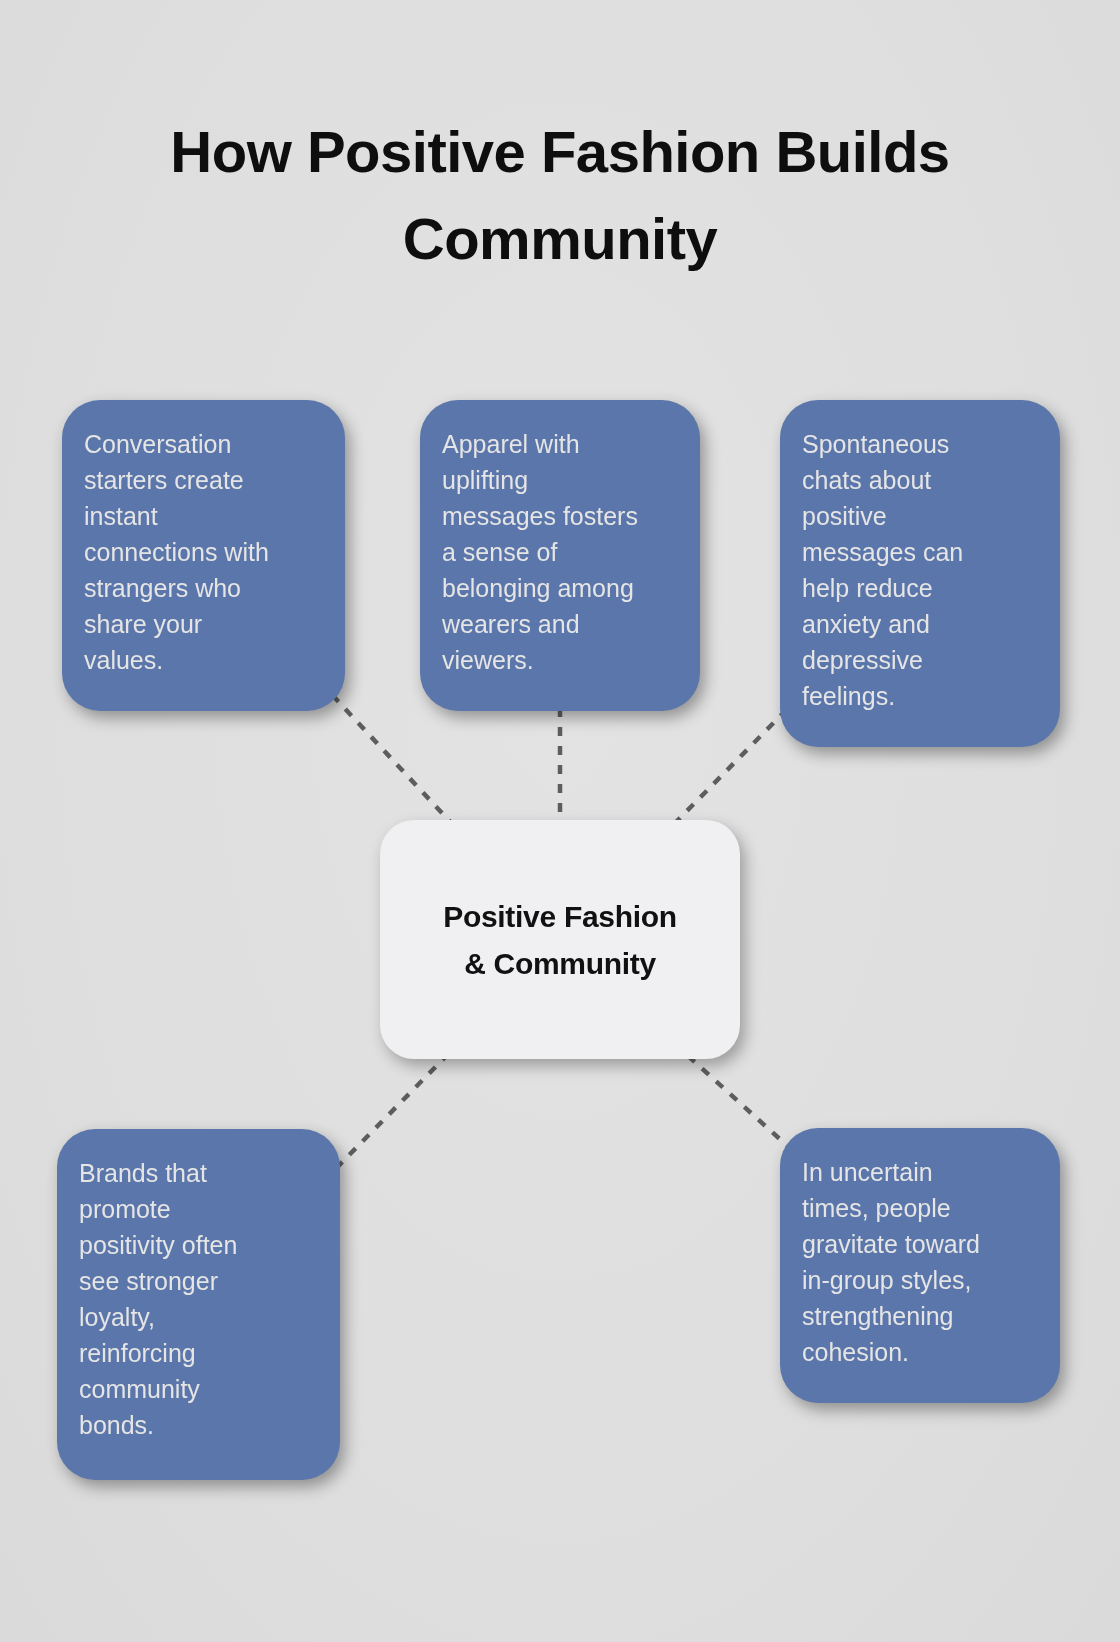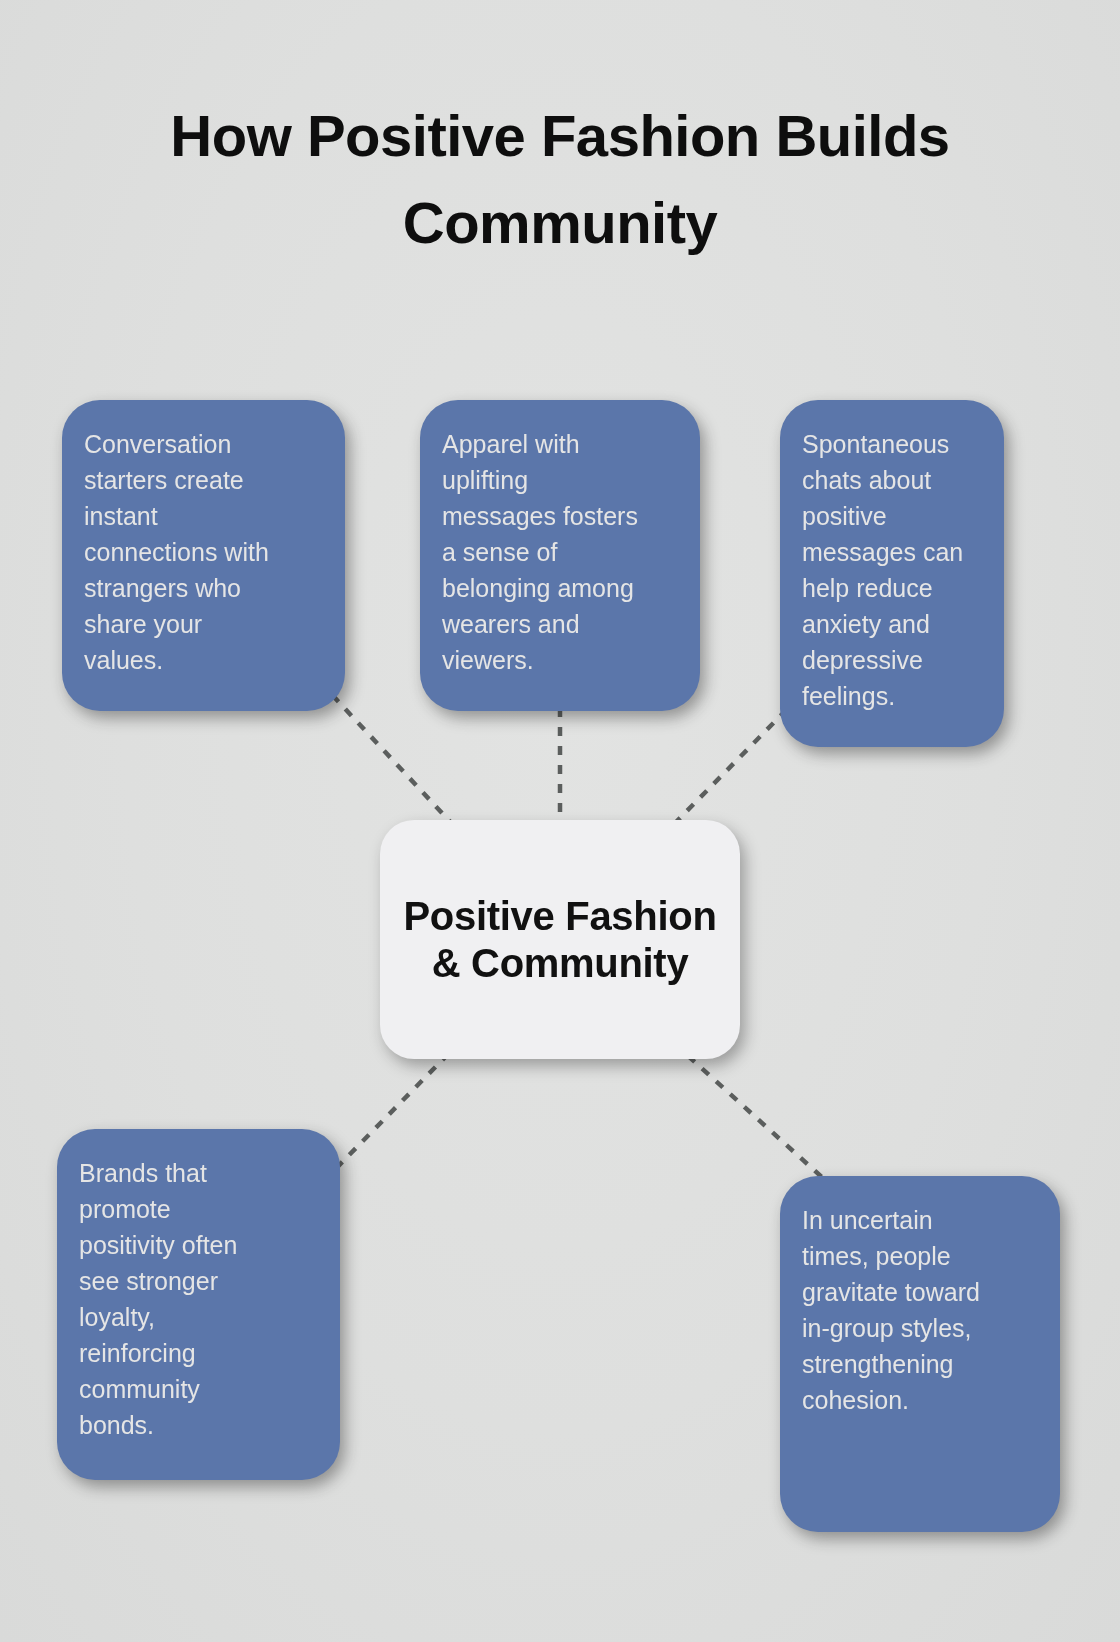--- a/index.html
+++ b/index.html
@@ -6,21 +6,21 @@
   .canvas{
     position:relative;
     width:1120px;height:1642px;
     margin:0 auto;
     background:radial-gradient(ellipse at 50% 42%, #e2e3e2 0%, #dedfde 55%, #d9dad9 100%);
     font-family:"Liberation Sans", sans-serif;
     overflow:hidden;
   }
   .page-title{
     position:absolute;left:0;right:0;top:92px;
-    margin:0;
+    margin:16px;
     text-align:center;
     font-size:58px;
     font-weight:800;
     letter-spacing:-0.5px;
     line-height:87px;
     color:#0e0e0e;
     white-space:pre-line;
   }
   .connectors{position:absolute;left:0;top:0;width:1120px;height:1642px;}
   .connectors line{
@@ -39,35 +39,35 @@
   .node p{
     margin:0;
     color:#e5e5e5;
     font-size:25px;
     line-height:36px;
     font-weight:400;
     white-space:pre-line;
   }
   .node-1{left:62px;  top:400px;  width:283px; height:311px;}
   .node-2{left:420px; top:400px;  width:280px; height:311px;}
-  .node-3{left:780px; top:400px;  width:224px; height:347px;}
+  .node-3{left:780px; top:400px;  width:280px; height:347px;}
   .node-4{left:57px;  top:1129px; width:283px; height:351px;}
-  .node-5{left:780px; top:1176px; width:280px; height:356px;}
+  .node-5{left:780px; top:1128px; width:280px; height:275px;}
   .center-node{
     position:absolute;
     left:380px;top:820px;width:360px;height:239px;
     background:#f0f0f2;
     border-radius:34px;
     box-shadow:5px 7px 15px rgba(30,30,30,0.35);
     display:flex;align-items:center;justify-content:center;
     text-align:center;
   }
   .center-node h2{
     margin:0;
-    font-size:40px;
+    font-size:30px;
     font-weight:800;
     line-height:47px;
     color:#111111;
     letter-spacing:-0.3px;
     white-space:pre-line;
   }
 </style>
 </head>
 <body>
 

